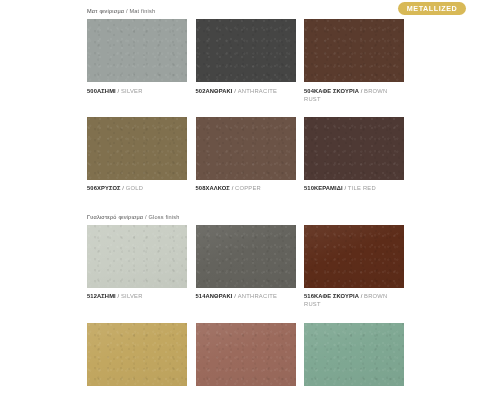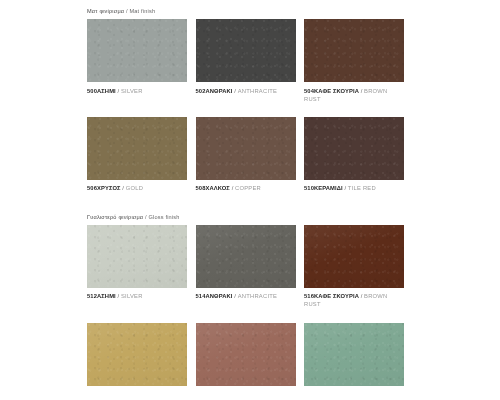--- a/index.html
+++ b/index.html
@@ -122,20 +122,23 @@
     color: #9b9b9b;
     font-weight: normal;
     letter-spacing: 0.25px;
   }
 </style>
 </head>
 <body>
 
 <div id="page">
 
+  <div class="badge" style="background: rgb(216, 185, 87);">
+    <span class="badge-text" style="color: rgb(255, 255, 255);">METALLIZED</span>
+  </div>
 
   <div class="content">
 
     <div style="height:8px"></div>
     <div class="section-title">
       <span>Ματ φινίρισμα</span><span class="en"> / </span><span class="en">Mat finish</span>
     </div>
     <div style="height:5px"></div>
 
     <div class="grid">

